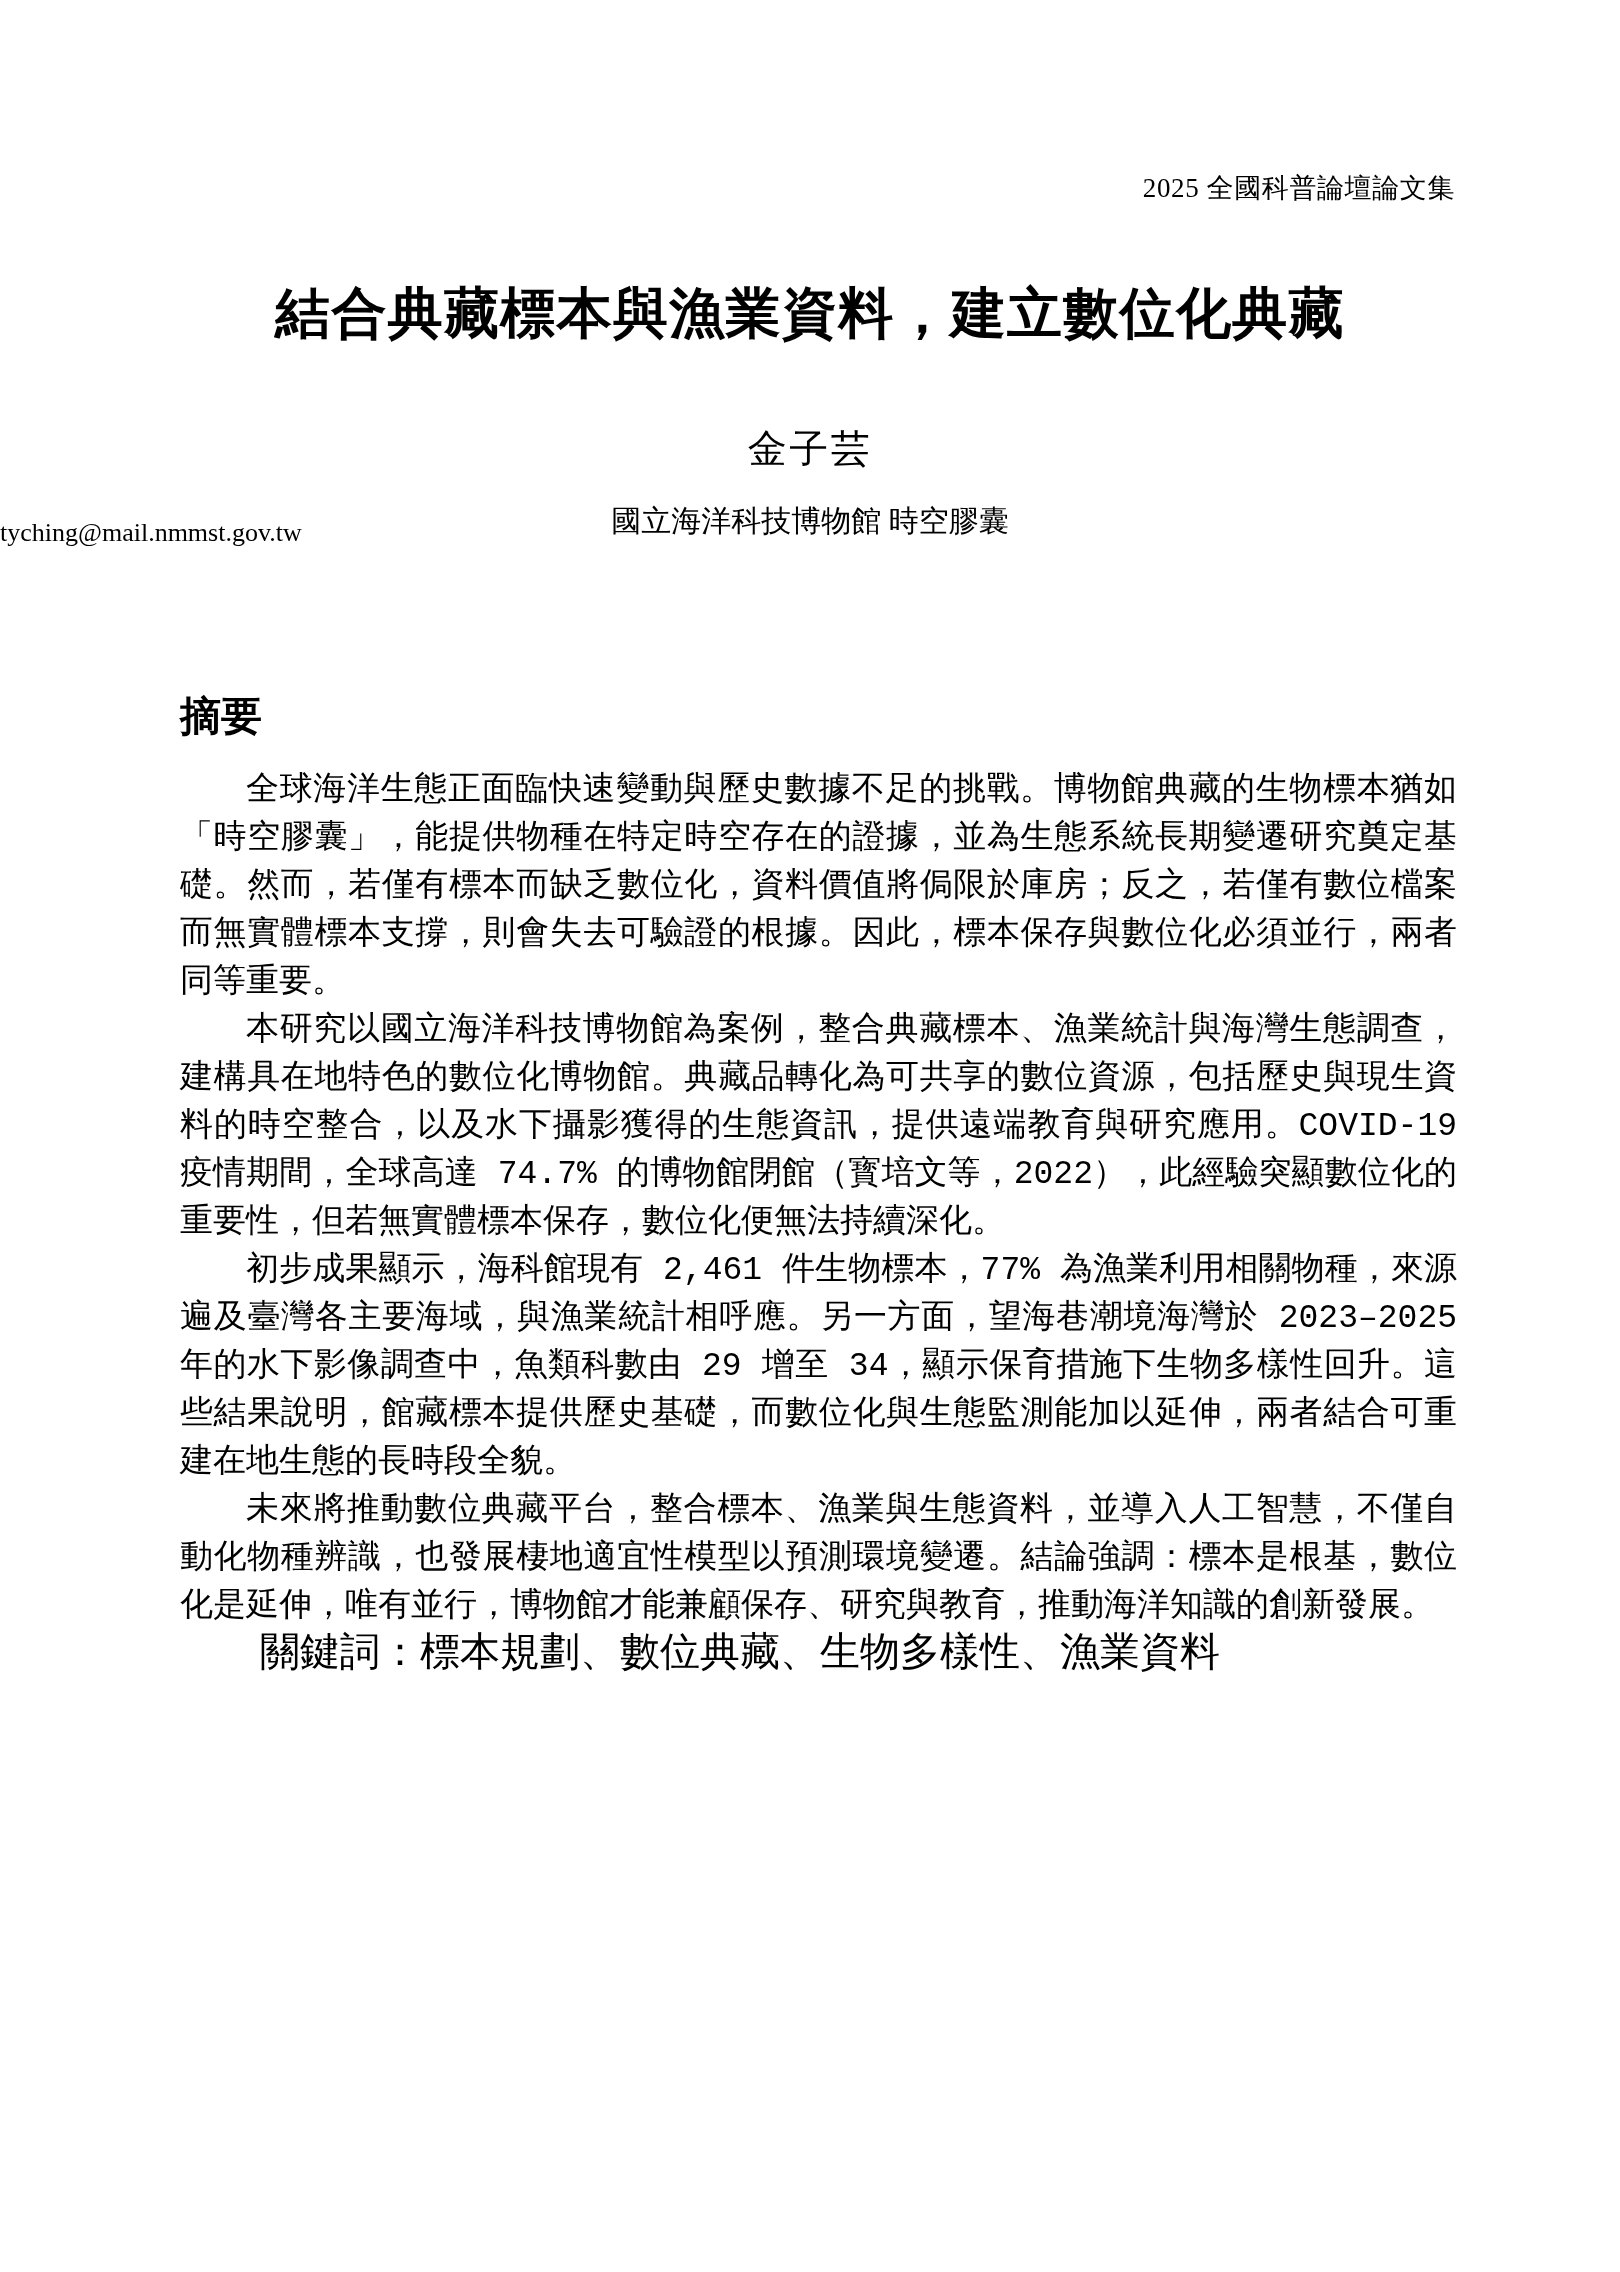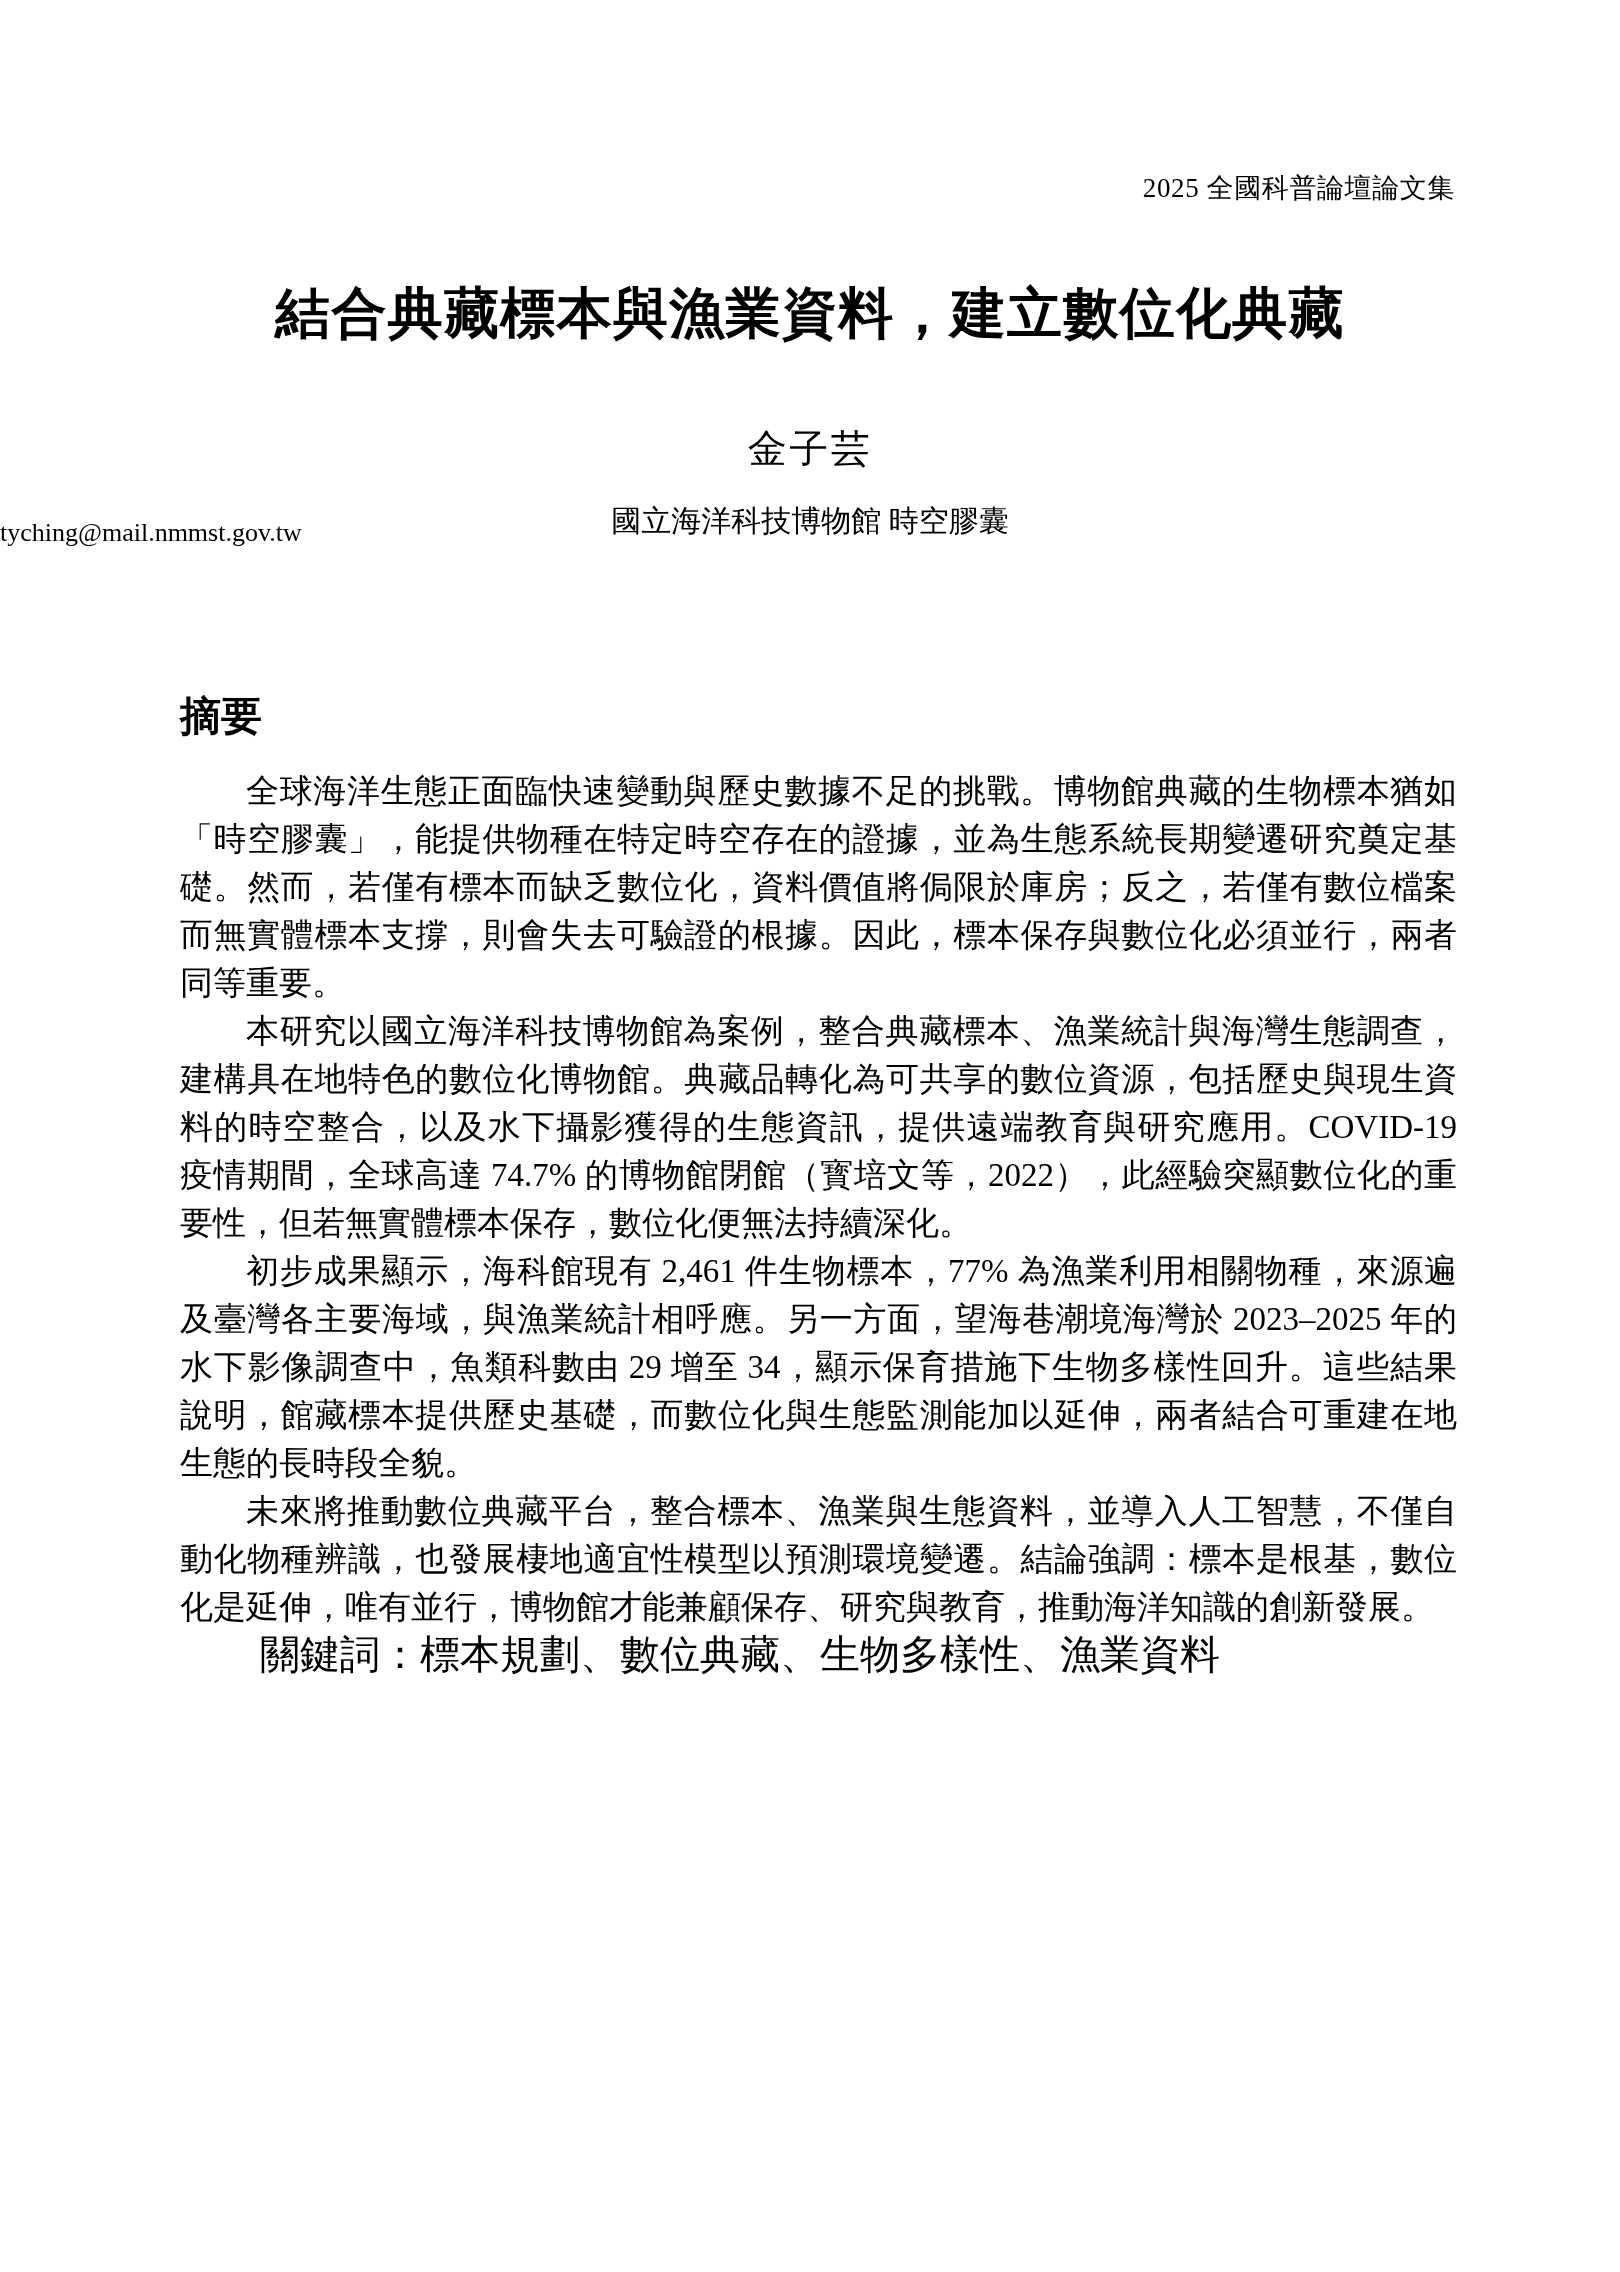--- a/index.html
+++ b/index.html
@@ -73,20 +73,21 @@
     top: 767px;
     left: 180px;
     width: 1277px;
     font-size: 33px;
     line-height: 48px;
     text-align: justify;
   }
   .abstract-body p {
     margin: 0;
     text-indent: 2em;
+    font-family: Liberation Mono, monospace;
   }
   .keywords-line {
     margin-top: 57px;
     font-size: 40px;
     line-height: 48px;
     text-indent: 0;
   }
   .page-number {
     position: absolute;
     top: 2139px;

